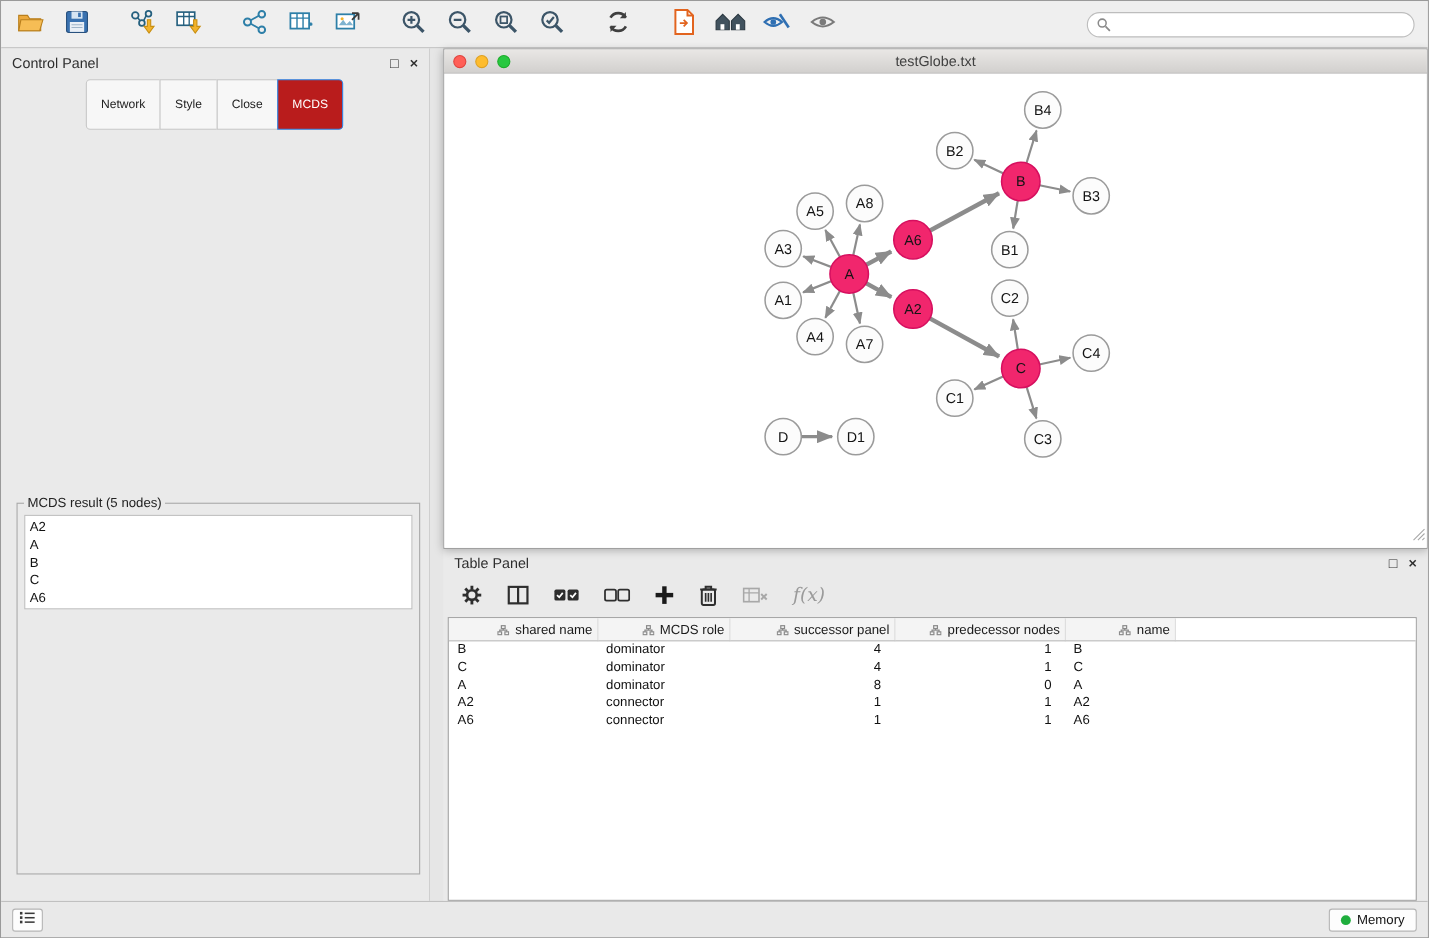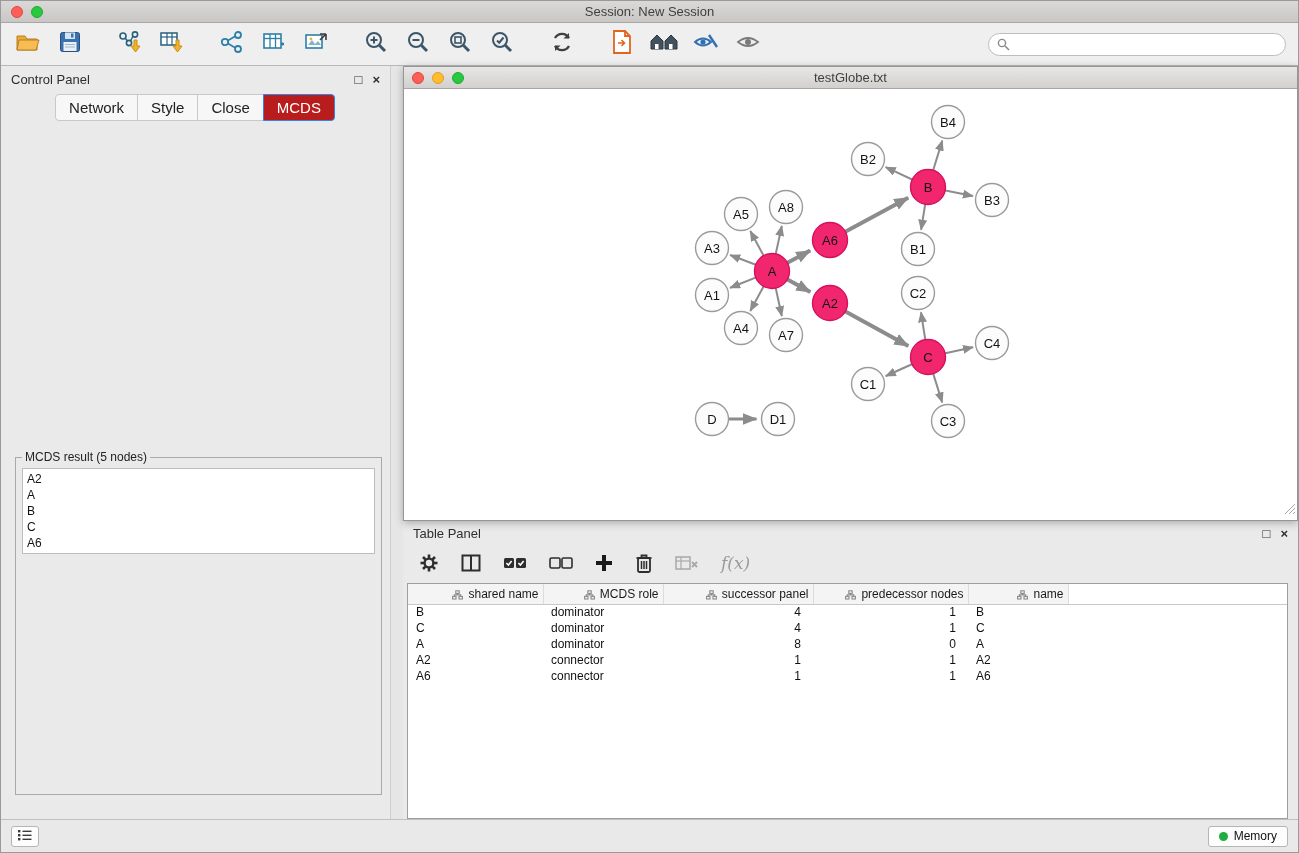--- a/index.html
+++ b/index.html
@@ -37,21 +37,21 @@
   .main { flex: 1; display: flex; min-height: 0; }
 
   
   .control-panel { width: 390px; flex: 0 0 390px; background: #eaeaea;
                    display: flex; flex-direction: column; border-right: 1px solid #cfcfcf; }
   .panel-head { height: 26px; display: flex; align-items: center;
                 padding: 0 10px; font-size: 13px; color: #2e2e2e; }
   .panel-head .wctrl { margin-left: auto; display: flex; gap: 10px; }
   .wglyph { font-size: 13px; color: #2e2e2e; font-weight: bold; cursor: default; line-height: 1; }
   .cp-tabs { display: flex; justify-content: center; margin-top: 2px; padding-bottom: 6px; }
-  .cp-tab { font-size: 15px; padding: 4px 13px; background: #f7f7f7;
+  .cp-tab { font-size: 11px; padding: 16px 13px; background: #f7f7f7;
             border: 1px solid #c8c8c8; margin-left: -1px; color: #222; cursor: default; }
   .cp-tab:first-child { border-radius: 4px 0 0 4px; }
   .cp-tab:last-child { border-radius: 0 4px 4px 0; }
   .cp-tab.active { background: #b91c1c; border-color: #2f86e8; color: #fff; }
   .cp-content { display: flex; flex-direction: column; align-items: center; }
   .opt-label { font-size: 13px; color: #1f1f1f; margin-top: 20px; }
   .dropdown { margin-top: 10px; width: 314px; height: 23px; background: #fff;
               border: 1px solid #b4b4b4; border-radius: 4px; display: flex;
               align-items: center; position: relative; cursor: default; }
   .dropdown .dd-text { font-size: 13px; color: #111; padding-left: 8px; flex: 1;
@@ -124,27 +124,20 @@
   .memory-btn { height: 21px; background: #fdfdfd; border: 1px solid #b5b5b5;
             border-radius: 3px; display: flex; align-items: center; gap: 6px;
             padding: 0 10px; font-size: 12px; color: #111; }
   .memdot { width: 9px; height: 9px; border-radius: 50%; background: #1fae3d; }
 </style>
 </head>
 <body>
 
 <div class="app">
 
-  <div class="titlebar">
-    <div class="lights">
-      <div class="light red"></div>
-      <div class="light green"></div>
-    </div>
-    <div class="titlebar-title">Session: New Session</div>
-  </div>
 
   <div class="toolbar">
     <div class="tgroup">
       <div class="tbtn">
         <span>
           <svg width="26" height="22" viewBox="0 0 26 22">
               <path d="M2 5 h8 l2 3 h10 v11 H2 z" fill="#eca93c" stroke="#b97f1d"></path>
               <path d="M4 9 h20 l-3 10 H2 z" fill="#f6bd55" stroke="#b97f1d"></path>
             </svg>
         </span>

